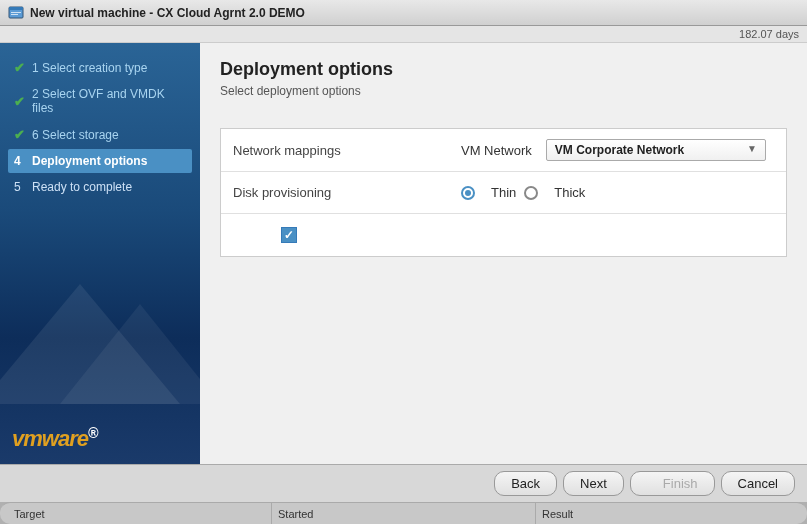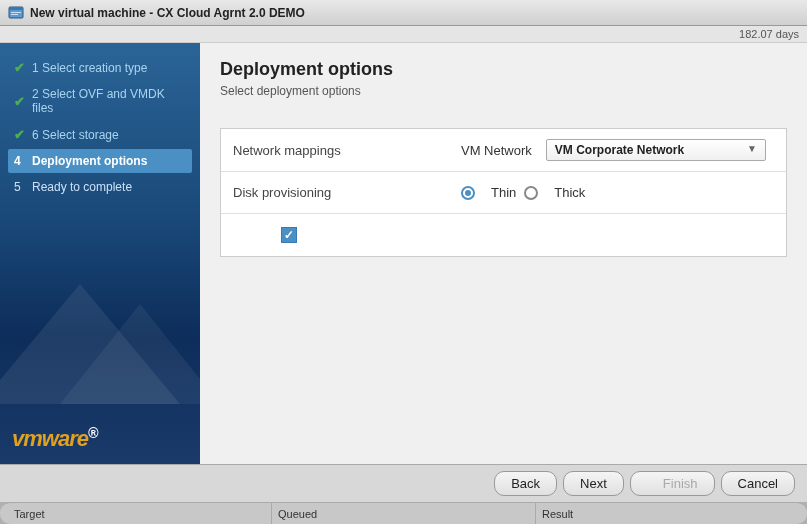--- a/index.html
+++ b/index.html
@@ -415,15 +415,15 @@
 
 <div class="footer">
   <button class="footer-btn">Back</button>
   <button class="footer-btn">Next</button>
   <button class="footer-btn disabled">Finish</button>
   <button class="footer-btn">Cancel</button>
 </div>
 
 <div class="status-bar">
   <div class="status-cell">Target</div>
-  <div class="status-cell">Queued</div>
+  <div class="status-cell">Started</div>
   <div class="status-cell">Result</div>
 </div>
 
 </body></html>

